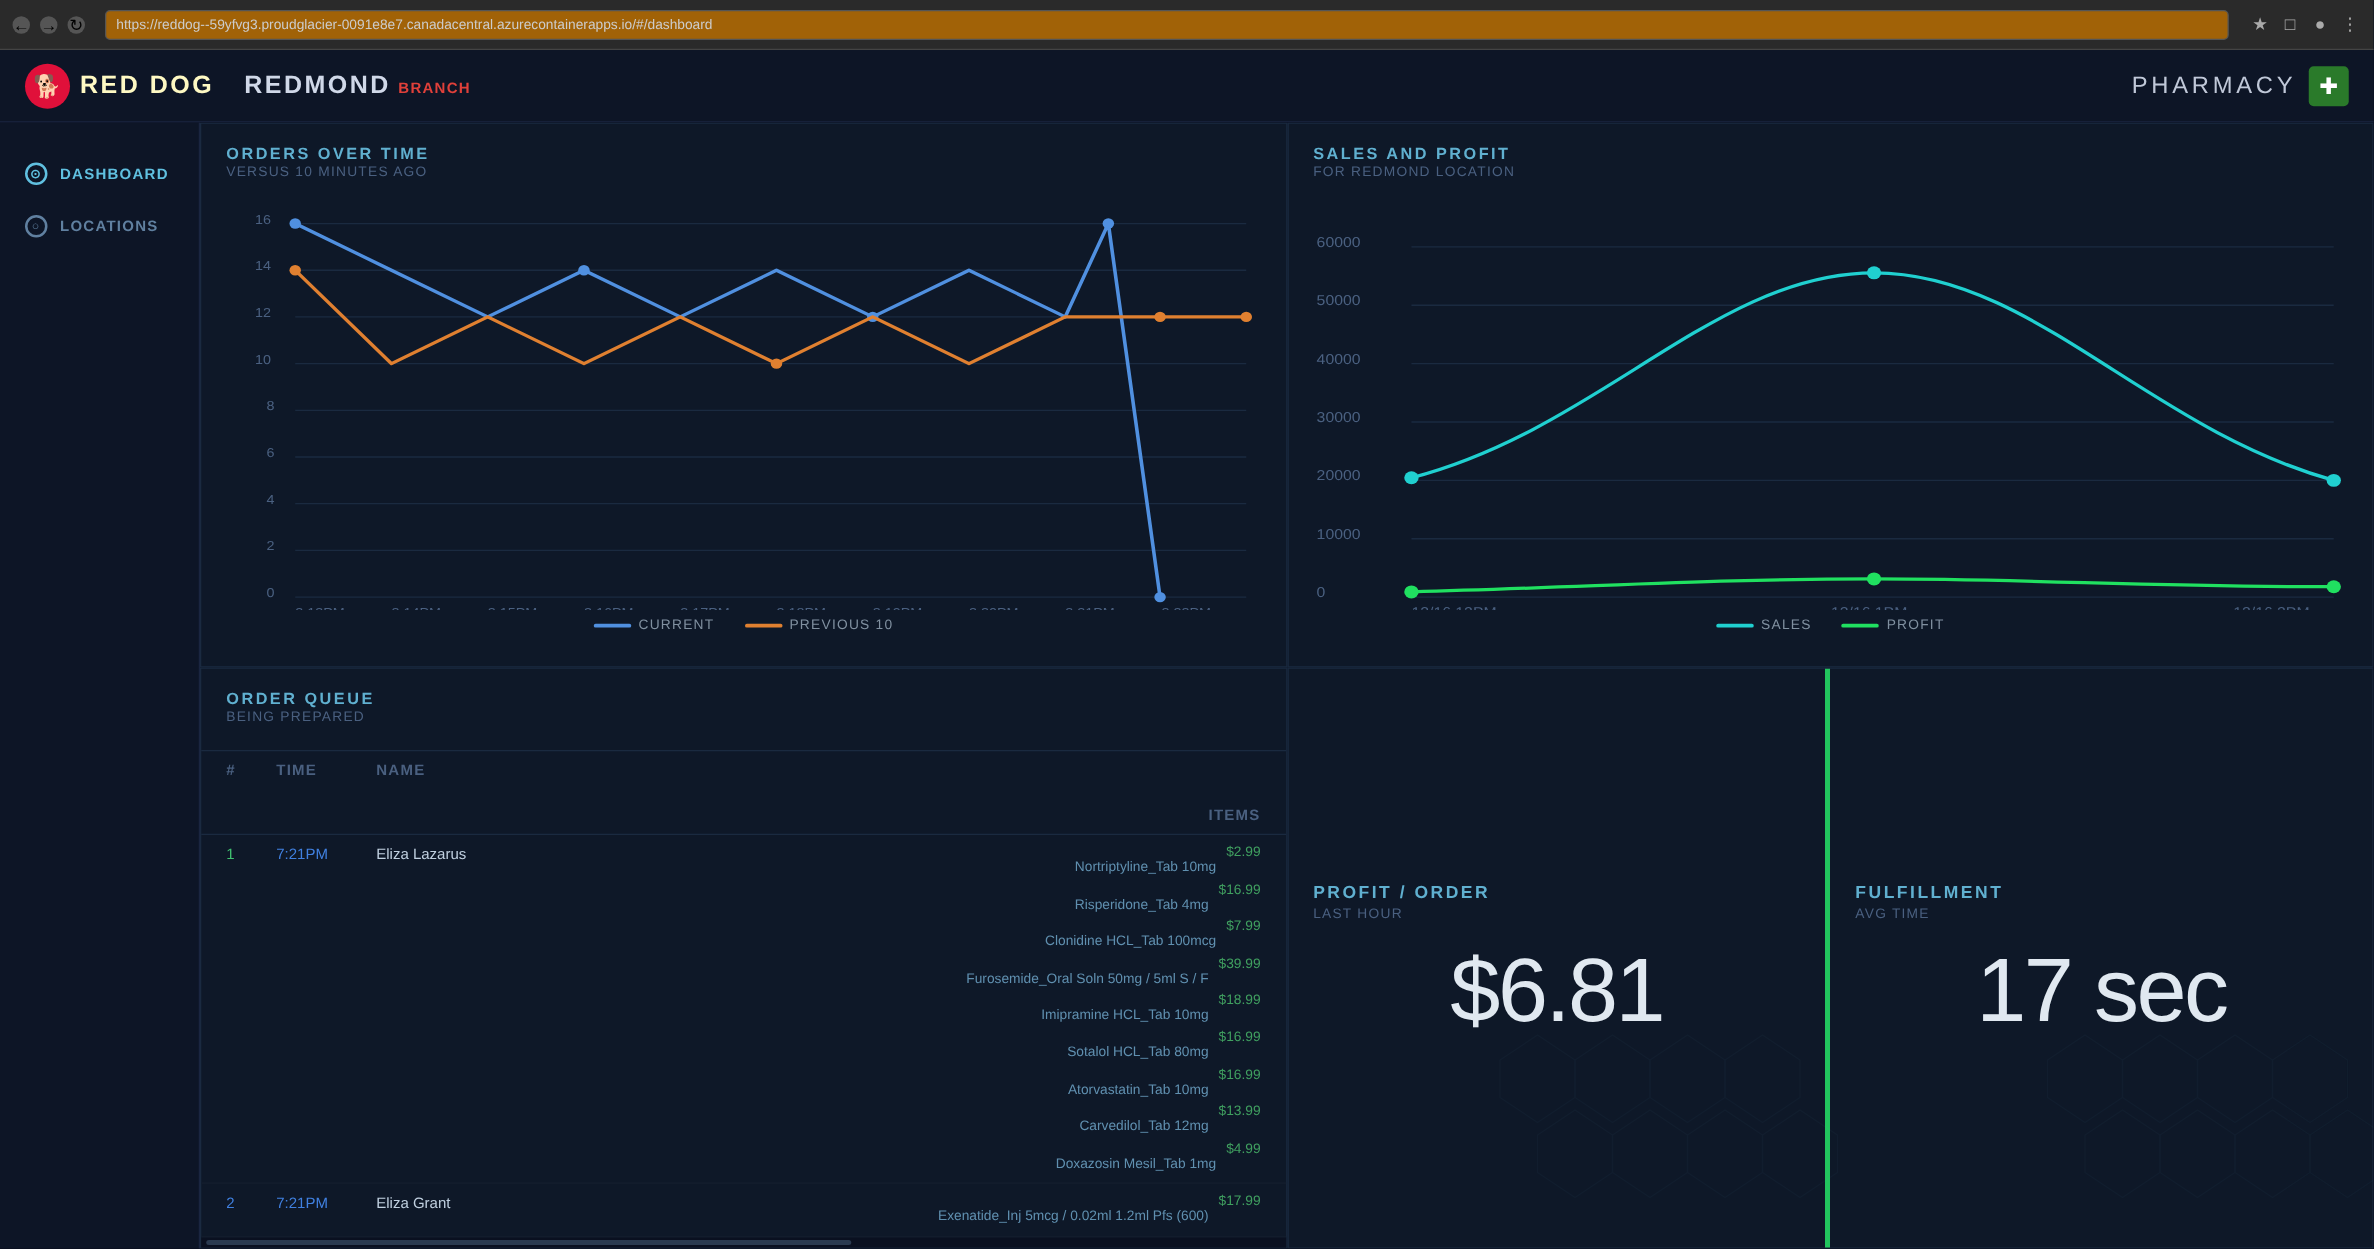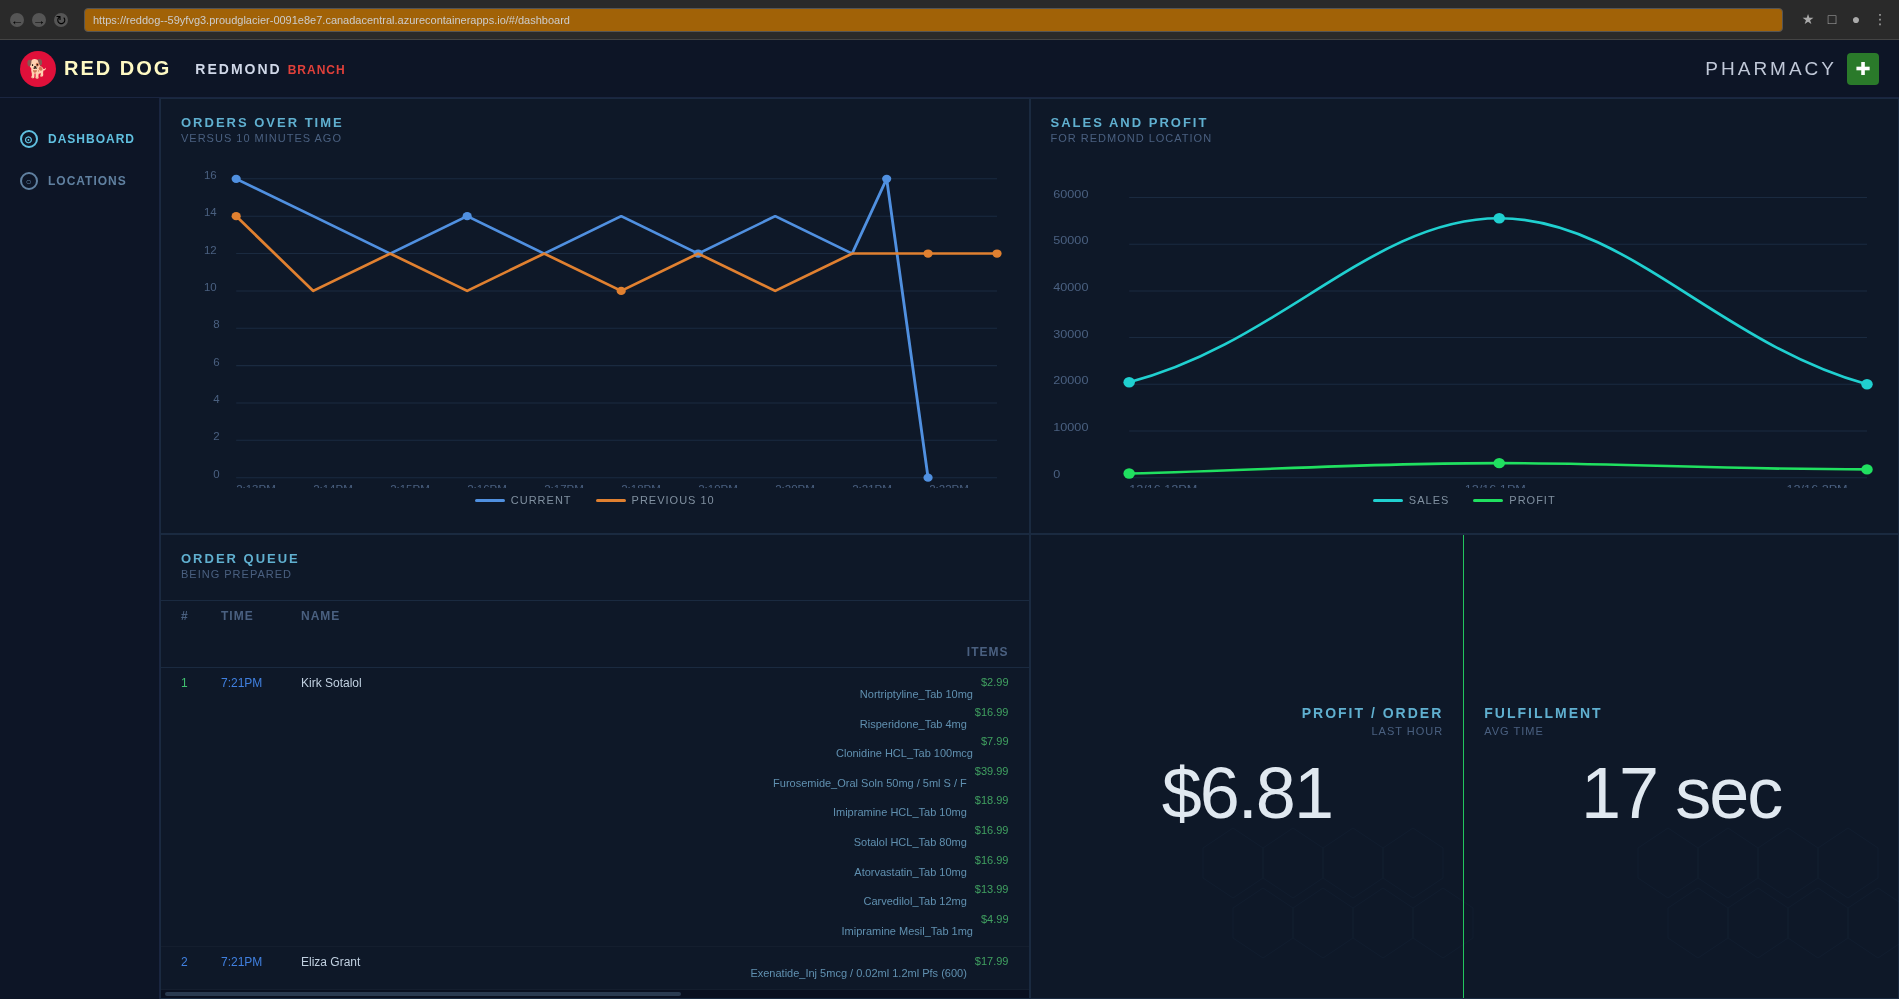--- a/index.html
+++ b/index.html
@@ -89,21 +89,21 @@
       color: #fef9c3;
       letter-spacing: 2px;
     }
     .branch-area {
       display: flex;
       align-items: baseline;
       gap: 6px;
       margin-left: 8px;
     }
     .branch-name {
-      font-size: 14px;
+      font-size: 20px;
       font-weight: bold;
       color: #d0d8e8;
       letter-spacing: 2px;
     }
     .branch-label {
       font-size: 12px;
       color: #e0403a;
       letter-spacing: 1px;
       font-weight: 600;
     }
@@ -293,22 +293,21 @@
     }
     .stat-panel {
       display: flex;
       flex-direction: column;
       align-items: center;
       justify-content: center;
       padding: 20px;
       position: relative;
     }
     .stat-panel:first-child {
-      border-right: 1px solid #22c55e;
-      text-align: right;
+      border-right: 4px solid #22c55e;
     }
     .stat-title {
       font-size: 14px;
       font-weight: bold;
       color: #60b0d0;
       letter-spacing: 2px;
       text-transform: uppercase;
       margin-bottom: 4px;
       align-self: flex-start;
     }
@@ -521,21 +520,21 @@
           <span>#</span>
           <span>TIME</span>
           <span>NAME</span>
           <span class="items-header">ITEMS</span>
         </div>
         <div class="order-table-body">
 
           <div class="order-row">
             <span class="order-num">1</span>
             <span class="order-time">7:21PM</span>
-            <span class="order-name">Kirk Sotalol</span>
+            <span class="order-name">Eliza Lazarus</span>
             <div class="order-items">
               <div class="item-line">
                 <span class="item-name">Nortriptyline_Tab 10mg</span>
                 <span class="item-price">$2.99</span>
               </div>
               <div class="item-line">
                 <span class="item-name">Risperidone_Tab 4mg</span>
                 <span class="item-price">$16.99</span>
               </div>
               <div class="item-line">
@@ -556,21 +555,21 @@
               </div>
               <div class="item-line">
                 <span class="item-name">Atorvastatin_Tab 10mg</span>
                 <span class="item-price">$16.99</span>
               </div>
               <div class="item-line">
                 <span class="item-name">Carvedilol_Tab 12mg</span>
                 <span class="item-price">$13.99</span>
               </div>
               <div class="item-line">
-                <span class="item-name">Imipramine Mesil_Tab 1mg</span>
+                <span class="item-name">Doxazosin Mesil_Tab 1mg</span>
                 <span class="item-price">$4.99</span>
               </div>
             </div>
           </div>
 
           <div class="order-row">
             <span class="order-num blue">2</span>
             <span class="order-time">7:21PM</span>
             <span class="order-name">Eliza Grant</span>
             <div class="order-items">

